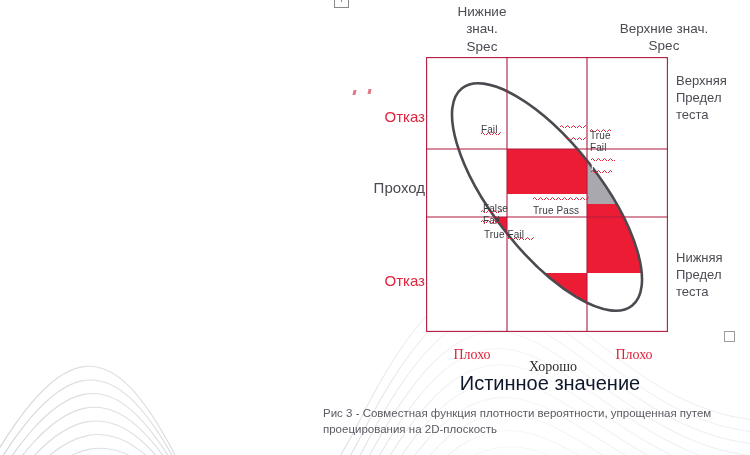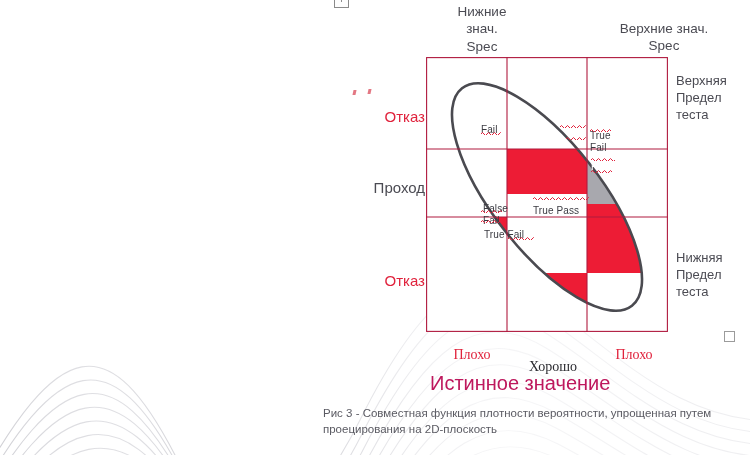--- a/index.html
+++ b/index.html
@@ -117,23 +117,23 @@
     width: 90px;
   }
   #x-bad-left  { left: 427px; top: 347px; color: #e0223c; }
   #x-good      { left: 508px; top: 347px; color: #2b2b30; margin-top: 12px; }
   #x-bad-right { left: 589px; top: 347px; color: #e0223c; }
 
   #axis-title {
     position: absolute;
     left: 430px; top: 372px;
     width: 240px;
-    text-align: left;
+    text-align: center;
     font-size: 20px;
-    color: #be185d;
+    color: #0f172a;
   }
 
   
   .cell-lbl {
     position: absolute;
     font-size: 10px;
     line-height: 1.18;
     white-space: pre-line;
     letter-spacing: .1px;
     z-index: 5;

